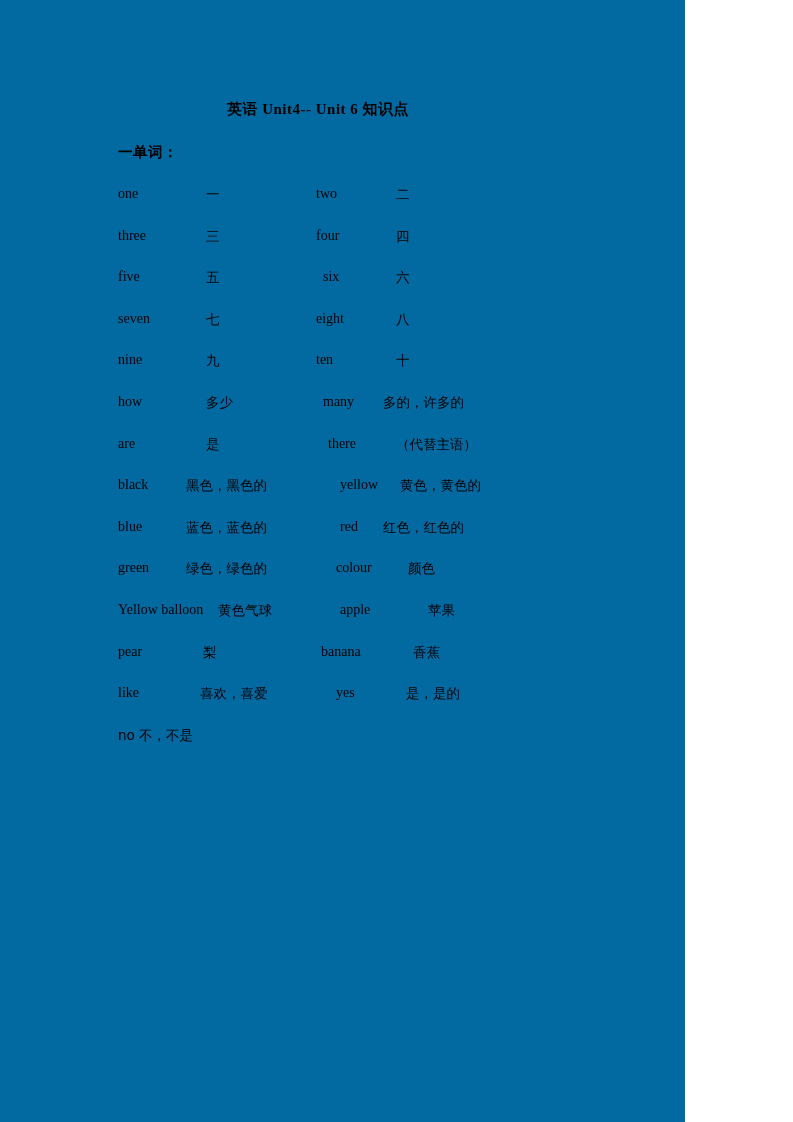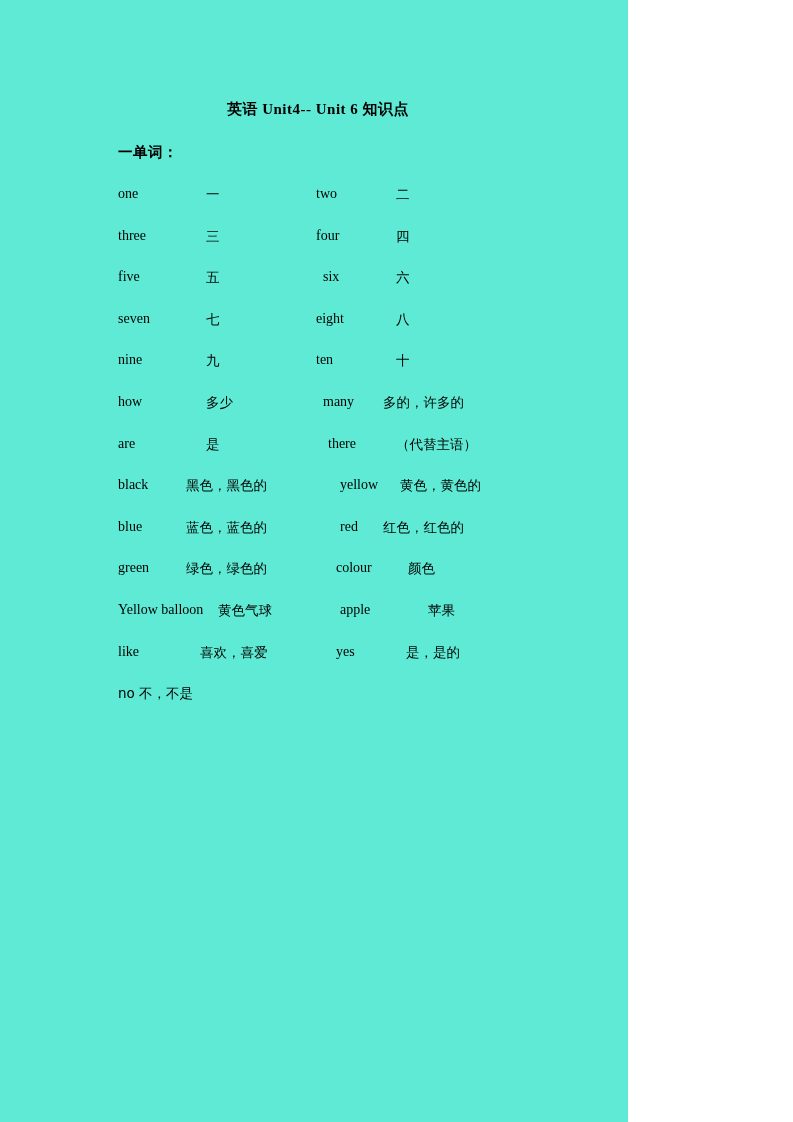--- a/index.html
+++ b/index.html
@@ -11,23 +11,23 @@
     width: 793px;
     height: 1122px;
     font-family: "Liberation Serif", serif;
     color: #000000;
     position: relative;
     overflow: hidden;
   }
   .page {
     position: absolute;
     left: 0; top: 0;
-    width: 628px;
+    width: 685px;
     height: 1122px;
-    background: #5eead4;
+    background: #0369a1;
   }
   .content {
     position: absolute;
     left: 118px;
     top: 100px;
     width: 560px;
   }
   .doc-title {
     font-family: "Liberation Serif", serif;
     font-weight: bold;
@@ -152,20 +152,26 @@
       <span class="cell zh" style="left:290px">颜色</span>
     </div>
 
     <div class="row">
       <span class="cell en wide-en1">Yellow balloon</span>
       <span class="cell zh" style="left:100px">黄色气球</span>
       <span class="cell en" style="left:222px">apple</span>
       <span class="cell zh" style="left:310px">苹果</span>
     </div>
 
+    <div class="row">
+      <span class="cell en c-en1">pear</span>
+      <span class="cell zh" style="left:85px">梨</span>
+      <span class="cell en" style="left:203px">banana</span>
+      <span class="cell zh" style="left:295px">香蕉</span>
+    </div>
 
 
     <div class="row">
       <span class="cell en c-en1"> like</span>
       <span class="cell zh" style="left:82px">喜欢，喜爱</span>
       <span class="cell en" style="left:218px">yes</span>
       <span class="cell zh" style="left:288px">是，是的</span>
     </div>
 
     <div class="row">

